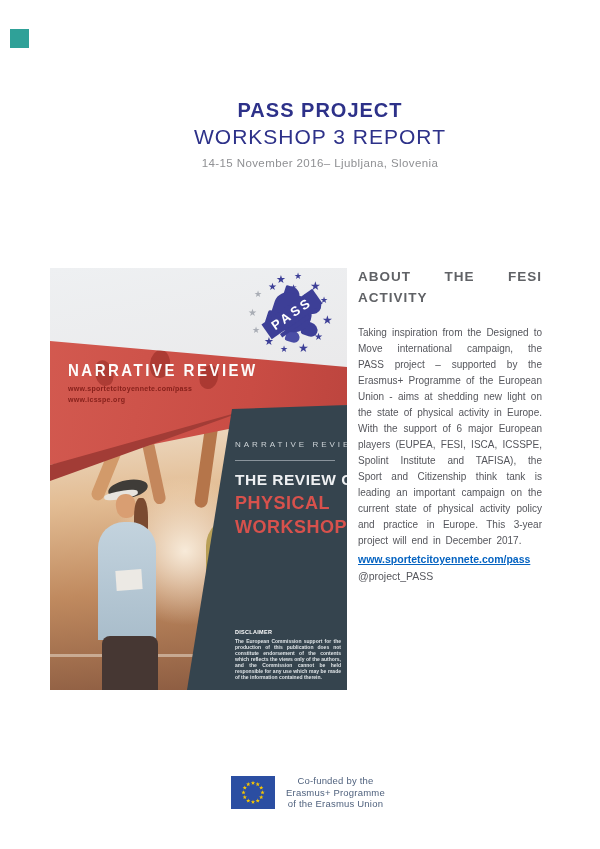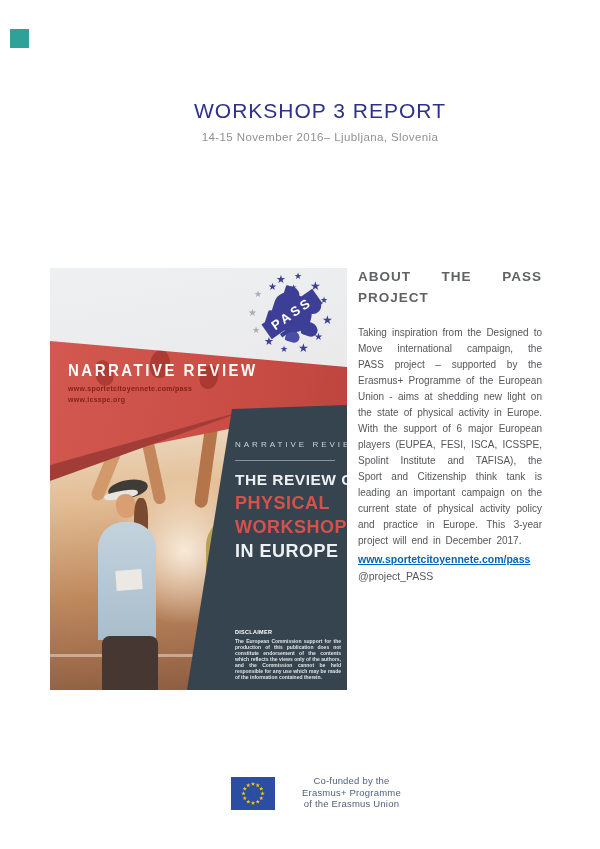--- a/index.html
+++ b/index.html
@@ -108,32 +108,33 @@
   
   .about{position:absolute;left:358px;top:266px;width:184px;color:#55565c;}
   .about-h{color:#606266;font-weight:700;font-size:13.5px;line-height:21px;letter-spacing:1px;margin:0;}
   .jline{text-align:justify;text-align-last:justify;}
   .about-body{margin:17px 0 0 0;font-size:10px;line-height:16px;text-align:justify;word-spacing:2px;color:#55565c;}
   .about-link{display:inline-block;margin-top:0;font-size:10.5px;font-weight:600;color:#0563c1;
               text-decoration:underline;line-height:16px;word-break:break-all;}
   .handle{margin:1px 0 0 0;font-size:10.5px;line-height:16px;color:#55565c;}
 
   
-  .footer{position:absolute;left:231px;top:775px;display:flex;align-items:flex-end;gap:27px;}
+  .footer{position:absolute;left:231px;top:775px;display:flex;align-items:center;gap:11px;}
   .eu-flag{width:44px;height:33px;display:block;}
   .funding{font-size:9.5px;line-height:11.5px;color:#50627e;text-align:center;font-weight:500;letter-spacing:.2px;}
 </style>
 </head>
 <body>
 
 <div class="page">
 
   <div class="corner-accent"></div>
 
   <header class="title-block">
+    <h1 class="title-line1">PASS PROJECT</h1>
     <h1 class="title-line2">WORKSHOP 3 REPORT</h1>
     <p class="date-line">14-15 November 2016– Ljubljana, Slovenia</p>
   </header>
 
   <figure class="cover">
     <div class="photo">
       <div class="glare"></div>
       <div class="railing"></div>
     </div>
 
@@ -163,21 +164,20 @@
     <div class="band-title">NARRATIVE REVIEW</div>
     <div class="band-url band-url1">www.sportetcitoyennete.com/pass</div>
     <div class="band-url band-url2">www.icsspe.org</div>
 
     <div class="panel"></div>
     <div class="panel-kicker">NARRATIVE REVIEW</div>
     <div class="panel-rule"></div>
     <div class="panel-l1">THE REVIEW OF</div>
     <div class="panel-l2">PHYSICAL</div>
     <div class="panel-l3">WORKSHOP</div>
-    <div class="panel-l4">IN EUROPE</div>
     <div class="disc-title">DISCLAIMER</div>
     <div class="disc-text">The European Commission support for the production of this publication does not constitute endorsement of the contents which reflects the views only of the authors, and the Commission cannot be held responsible for any use which may be made of the information contained therein.</div>
 
     <div class="logo">
       <span class="st gray s1">★</span>
       <span class="st gray s2">★</span>
       <span class="st gray s3">★</span>
       <span class="st s4">★</span>
       <span class="st s5">★</span>
       <span class="st s6">★</span>
@@ -191,22 +191,22 @@
       <span class="st s14">★</span>
       <span class="st s15">★</span>
       <span class="st s16">★</span>
       <div class="blob"></div>
       <div class="ribbon">PASS</div>
       <div class="ribbon-sub"></div>
     </div>
   </figure>
 
   <aside class="about">
-    <h2 class="about-h jline">ABOUT THE PASS</h2>
-    <h2 class="about-h">PROJECT</h2>
+    <h2 class="about-h jline">ABOUT THE FESI</h2>
+    <h2 class="about-h">ACTIVITY</h2>
     <p class="about-body">Taking inspiration from the Designed to Move international campaign, the PASS project – supported by the Erasmus+ Programme of the European Union - aims at shedding new light on the state of physical activity in Europe. With the support of 6 major European players (EUPEA, FESI, ISCA, ICSSPE, Spolint Institute and TAFISA), the Sport and Citizenship think tank is leading an important campaign on the current state of physical activity policy and practice in Europe. This 3-year project will end in December 2017.</p>
     <a href="#" class="about-link">www.sportetcitoyennete.com/pass</a>
     <p class="handle">@project_PASS</p>
   </aside>
 
   <footer class="footer">
     <svg class="eu-flag" viewBox="0 0 44 33" xmlns="http://www.w3.org/2000/svg">
       <rect x="0" y="0" width="44" height="33" fill="#2b4ea2"></rect>
       <defs>
         <path id="eustar" d="M0,-2.3 L0.56,-0.77 L2.19,-0.71 L0.9,0.29 L1.35,1.86 L0,0.95 L-1.35,1.86 L-0.9,0.29 L-2.19,-0.71 L-0.56,-0.77 Z" fill="#f7c600"></path>

